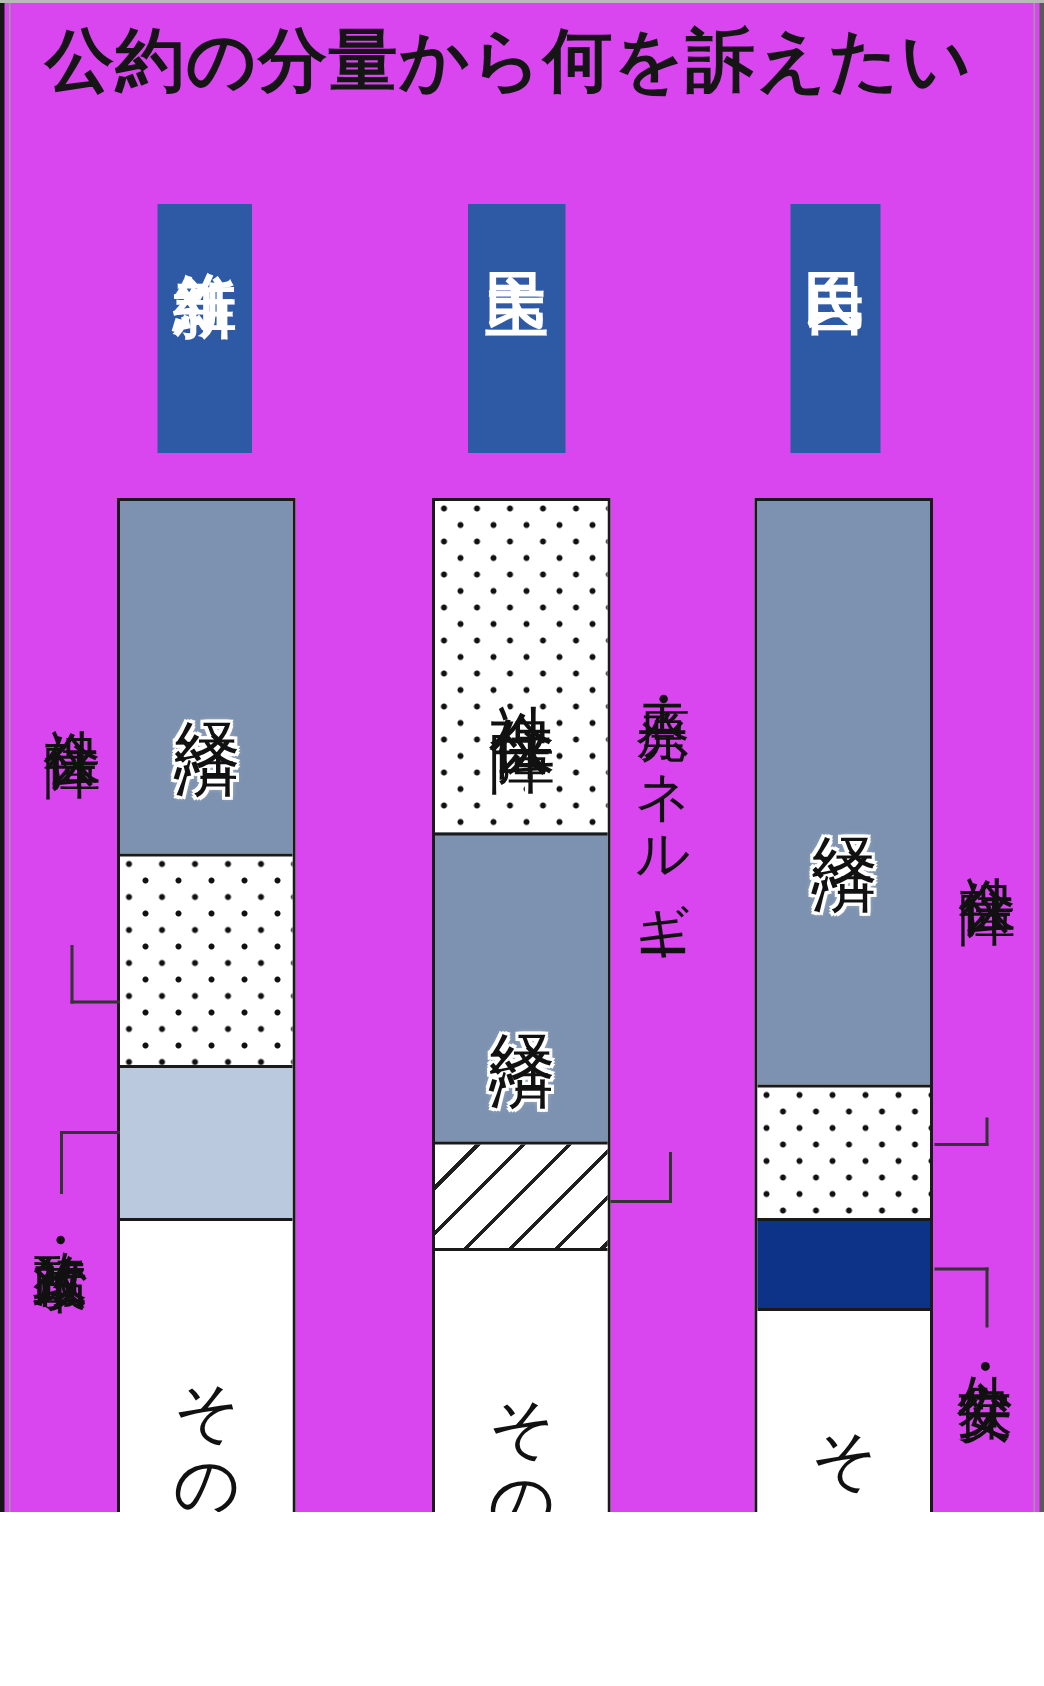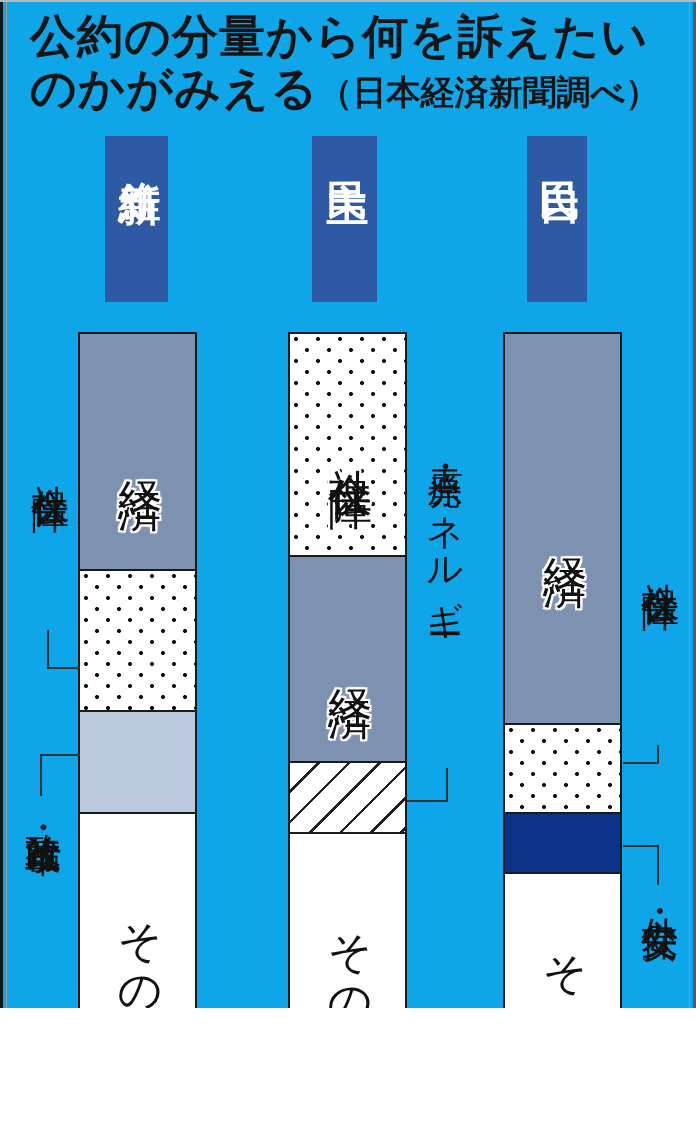--- a/index.html
+++ b/index.html
@@ -1,18 +1,18 @@
 <!DOCTYPE html>
 <html style="--c-headerblue: #2e5aa5; --c-bluegray: #7d92b0; --c-lightblue: #bac9dd; --c-darkblue: #0d3389; --c-line: #1a1a1a;"><head>
 <meta charset="utf-8">
 <style>
   html,body{margin:0;padding:0;background:#fff;}
   .stage{
-    position:relative;width:696px;height:1008px;background:#0ea5e9;overflow:hidden;
-    font-family:Liberation Mono, monospace;color:#111;
+    position:relative;width:696px;height:1008px;background:#d946ef;overflow:hidden;
+    font-family:Liberation Sans, sans-serif;color:#111;
   }
   
   .edge-left-black{position:absolute;left:0;top:0;width:3px;height:1124px;background:#161616;}
   .edge-right-dark{position:absolute;left:693px;top:0;width:3px;height:1124px;background:#5a5a5a;}
   .frame-left{position:absolute;left:6px;top:0;width:1px;height:1112px;background:#9b9b9b;}
   .frame-right{position:absolute;left:689px;top:0;width:1px;height:1112px;background:#9b9b9b;}
   .frame-top{position:absolute;left:0;top:0;width:696px;height:2px;background:#b9b9b9;}
   .bottom-band{position:absolute;left:0;top:1112px;width:696px;height:12px;background:#141414;}
 
   
@@ -80,21 +80,20 @@
 
   <div class="edge-left-black"></div>
   <div class="edge-right-dark"></div>
   <div class="frame-left"></div>
   <div class="frame-right"></div>
   <div class="frame-top"></div>
   <div class="bottom-band"></div>
 
   <div class="title">
     <div>公約の分量から何を訴えたい</div>
-    <div><span>のかがみえる</span><span class="src">（日本経済新聞調べ）</span></div>
   </div>
 
   <div class="pbox pbox-ishin">
     <span class="ptxt">維新</span>
   </div>
   <div class="pbox pbox-minshu">
     <span class="ptxt">民主</span>
   </div>
   <div class="pbox pbox-jimin">
     <span class="ptxt">自民</span>

